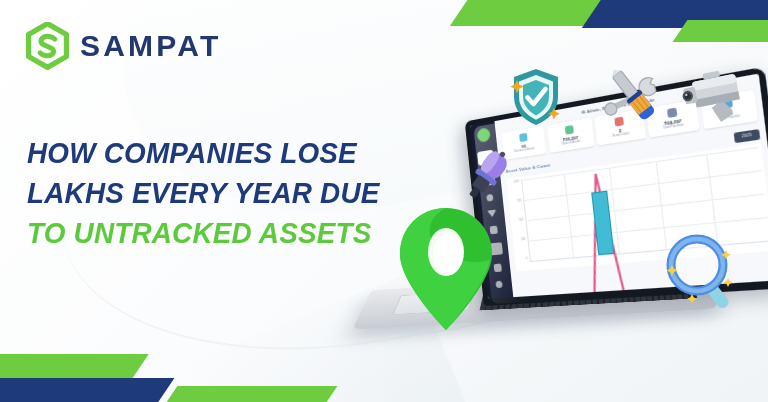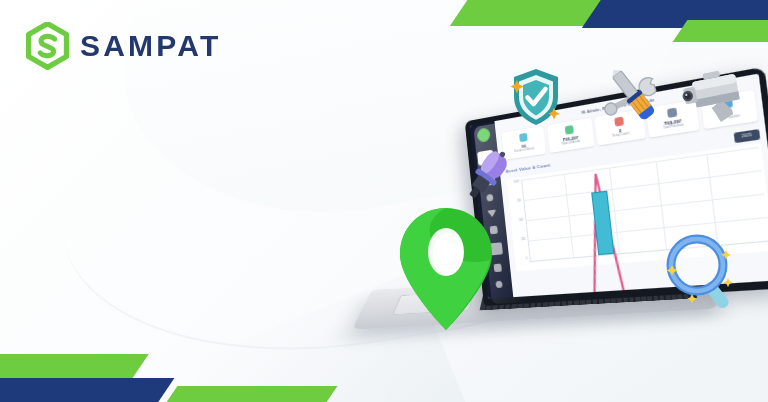--- a/index.html
+++ b/index.html
@@ -268,20 +268,25 @@
   <div class="band" id="band-green-bl2"></div>
 
   <div id="logo-lockup">
     <svg id="logo-mark" viewBox="0 0 44 49">
       <path d="M22 1.6 L41.4 12.8 L41.4 35.2 L22 46.4 L2.6 35.2 L2.6 12.8 Z" fill="none" stroke="#6DCC3F" stroke-width="5.4" stroke-linejoin="round"></path>
       <path d="M29.5 17.5 C27 14.6 21.5 13.6 18 15.6 C14.4 17.7 14.6 21.6 18.2 23.3 L25.4 26.6 C28.9 28.2 29.2 31.5 25.9 33.4 C22.4 35.4 17 34.4 14.5 31.5" fill="none" stroke="#6DCC3F" stroke-width="5.2" stroke-linecap="round"></path>
     </svg>
     <div id="logo-wordmark">SAMPAT</div>
   </div>
 
+  <div id="headline">
+    <div class="hl-line hl-navy">HOW COMPANIES LOSE</div>
+    <div class="hl-line hl-navy">LAKHS EVERY YEAR DUE</div>
+    <div class="hl-line hl-green">TO UNTRACKED ASSETS</div>
+  </div>
 
   <div id="laptop">
 
     <div id="laptop-base">
       <div id="trackpad"></div>
       <div id="keyboard"></div>
     </div>
 
     <div id="laptop-lid">
       <div id="screen">

